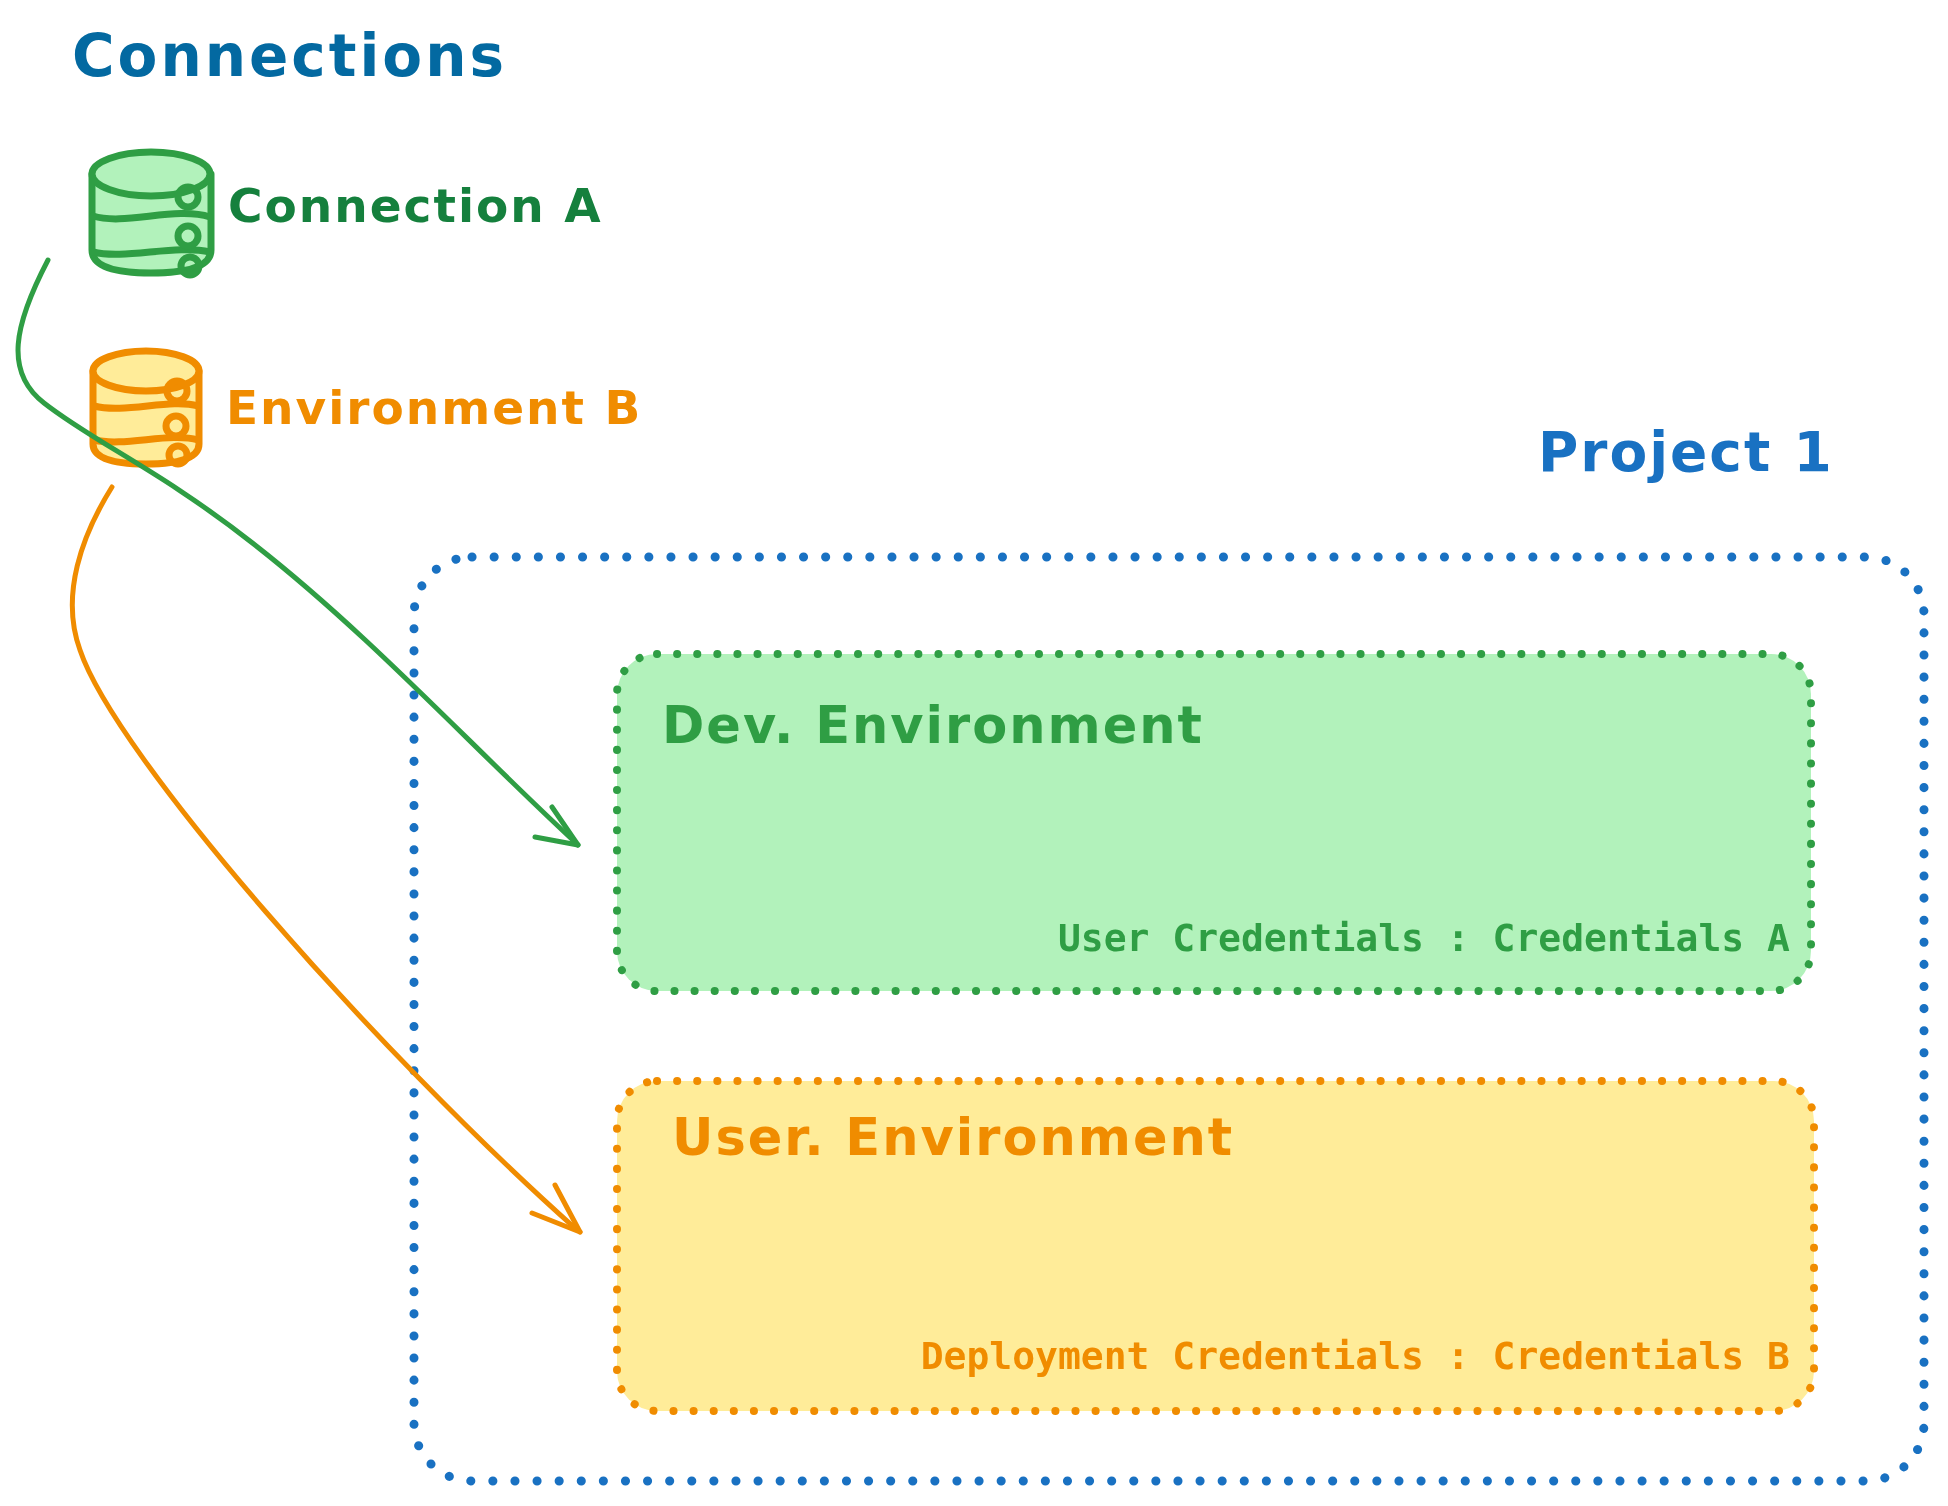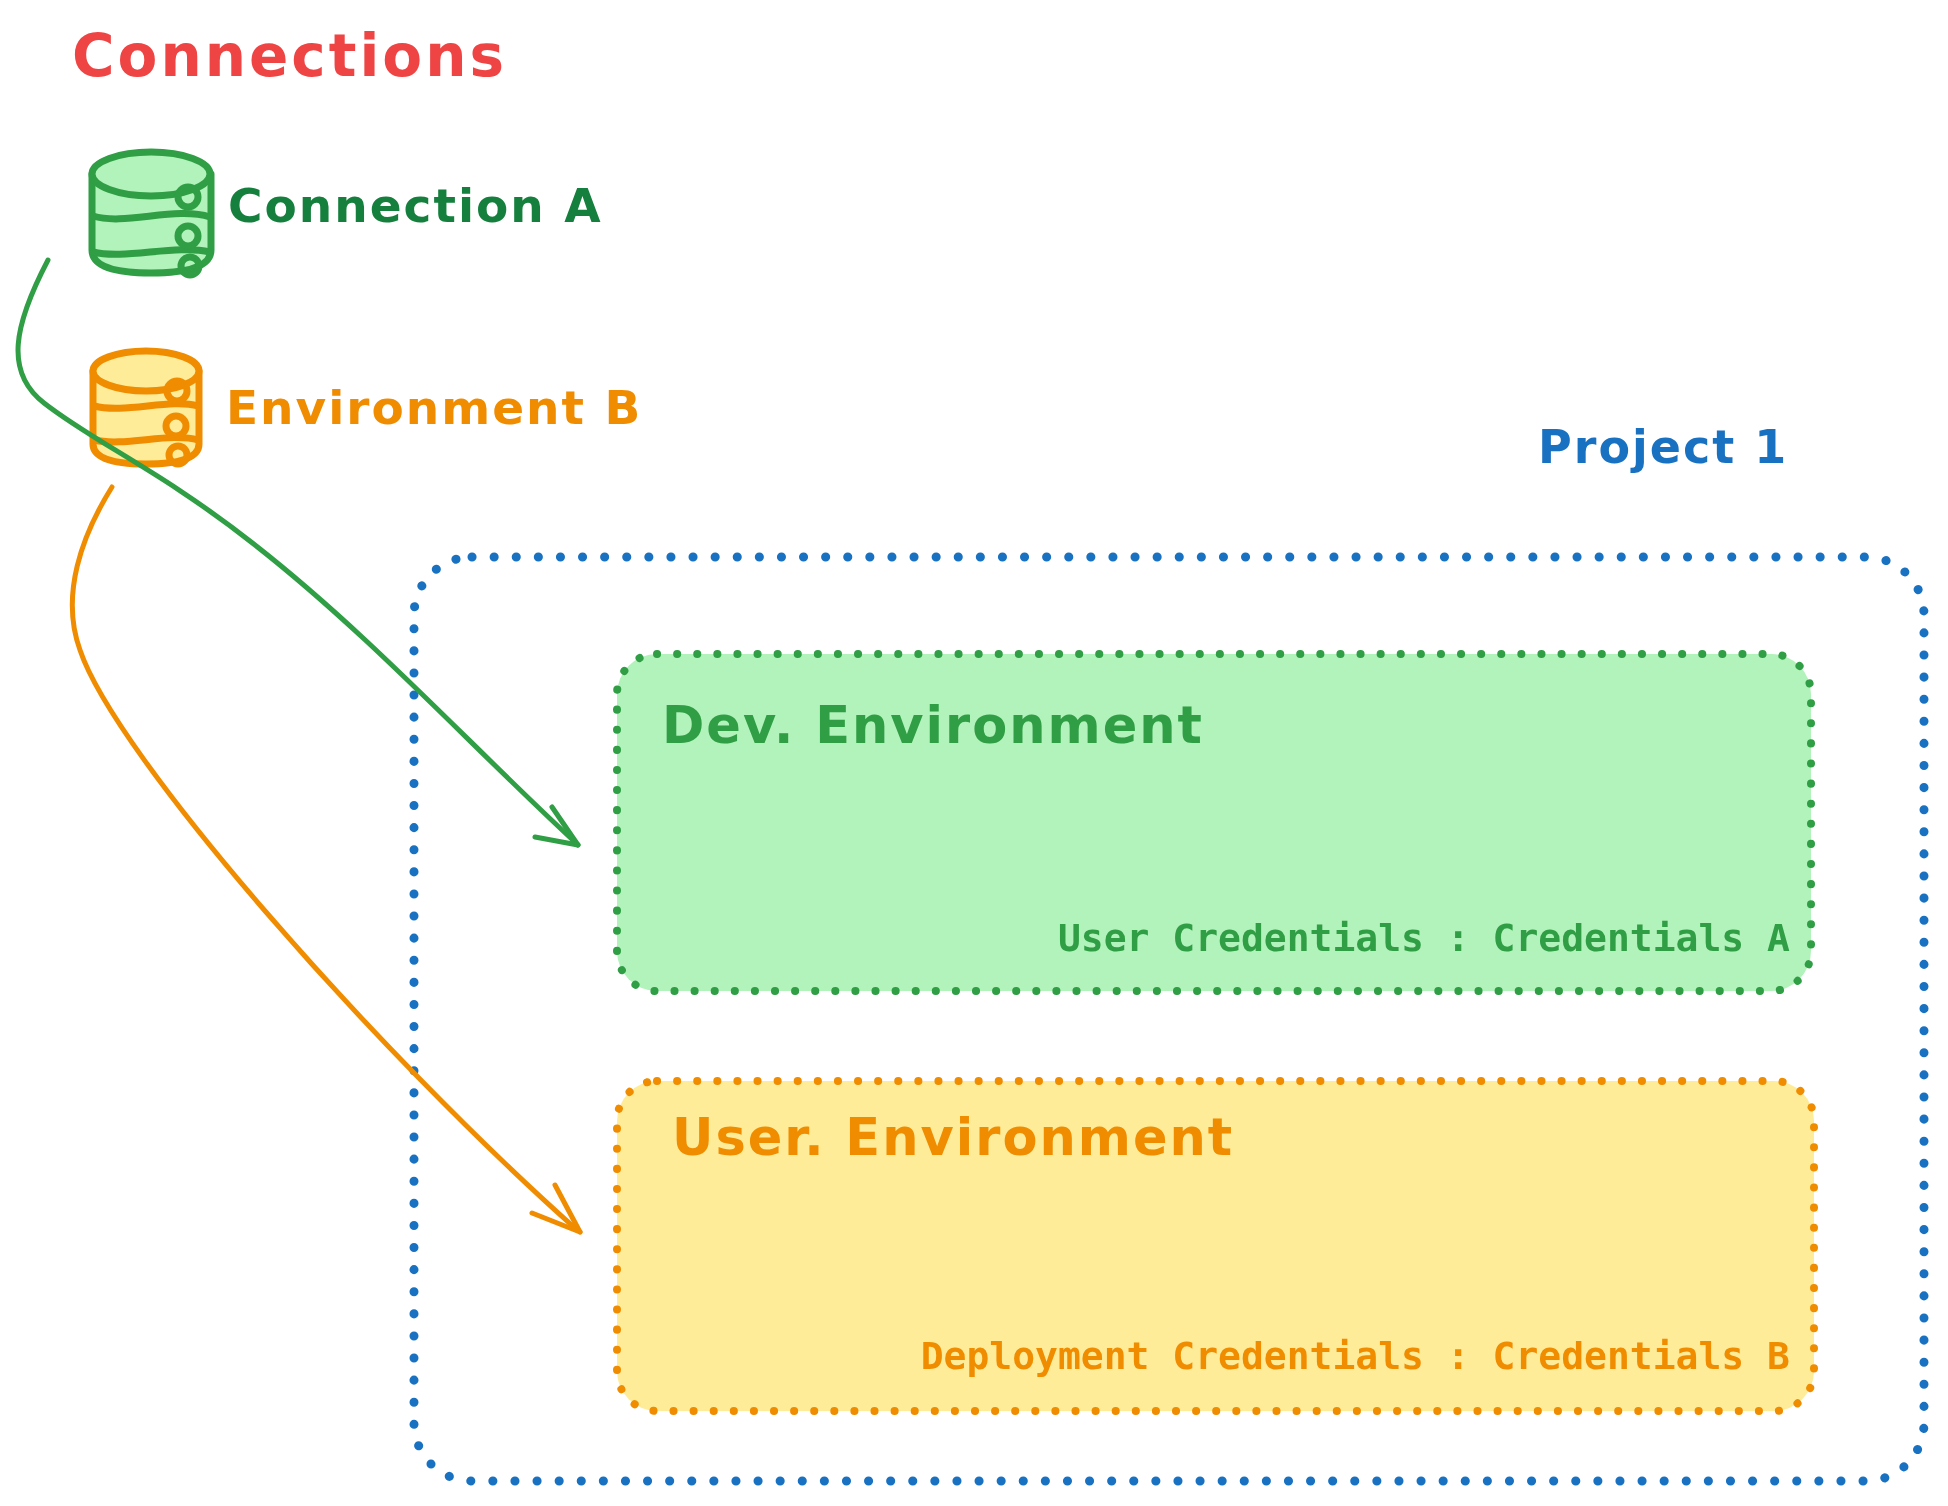--- a/index.html
+++ b/index.html
@@ -5,24 +5,24 @@
   html,body{margin:0;padding:0;background:#ffffff;}
   #canvas{
     position:relative;
     width:1948px;height:1506px;
     background:#ffffff;
     font-family:"DejaVu Sans", sans-serif;
     overflow:hidden;
   }
   .abs{position:absolute;white-space:nowrap;}
   .hand{letter-spacing:2px;font-weight:600;}
-  .title{color:#ef4444;font-size:58px;letter-spacing:3px;text-align:right;}
+  .title{color:#0369a1;font-size:58px;letter-spacing:3px;text-align:right;}
   .conn-a{color:#15803d;font-size:47px;}
   .conn-b{color:#f08c00;font-size:47px;}
-  .project{color:#1971c2;font-size:46px;letter-spacing:2px;}
+  .project{color:#1971c2;font-size:55px;letter-spacing:2px;}
   .env-title-dev{color:#2f9e44;font-size:51px;}
   .env-title-prod{color:#f08c00;font-size:51px;}
   .cred{
     font-family:"DejaVu Sans Mono", monospace;
     font-size:38px;font-weight:bold;
     text-align:right;width:1140px;
   }
   .cred-dev{color:#2f9e44;}
   .cred-prod{color:#f08c00;}
   svg{position:absolute;left:0;top:0;}

